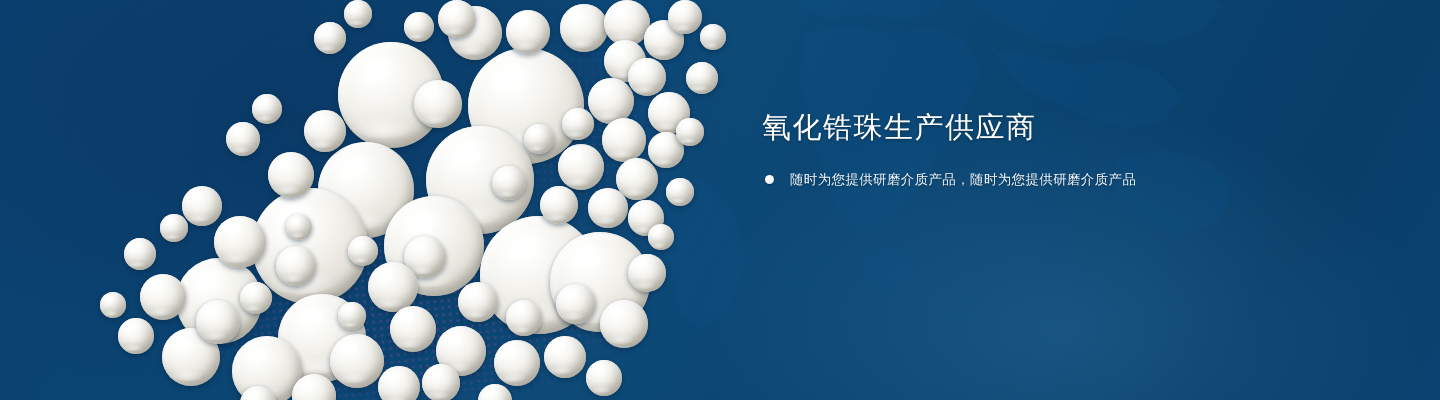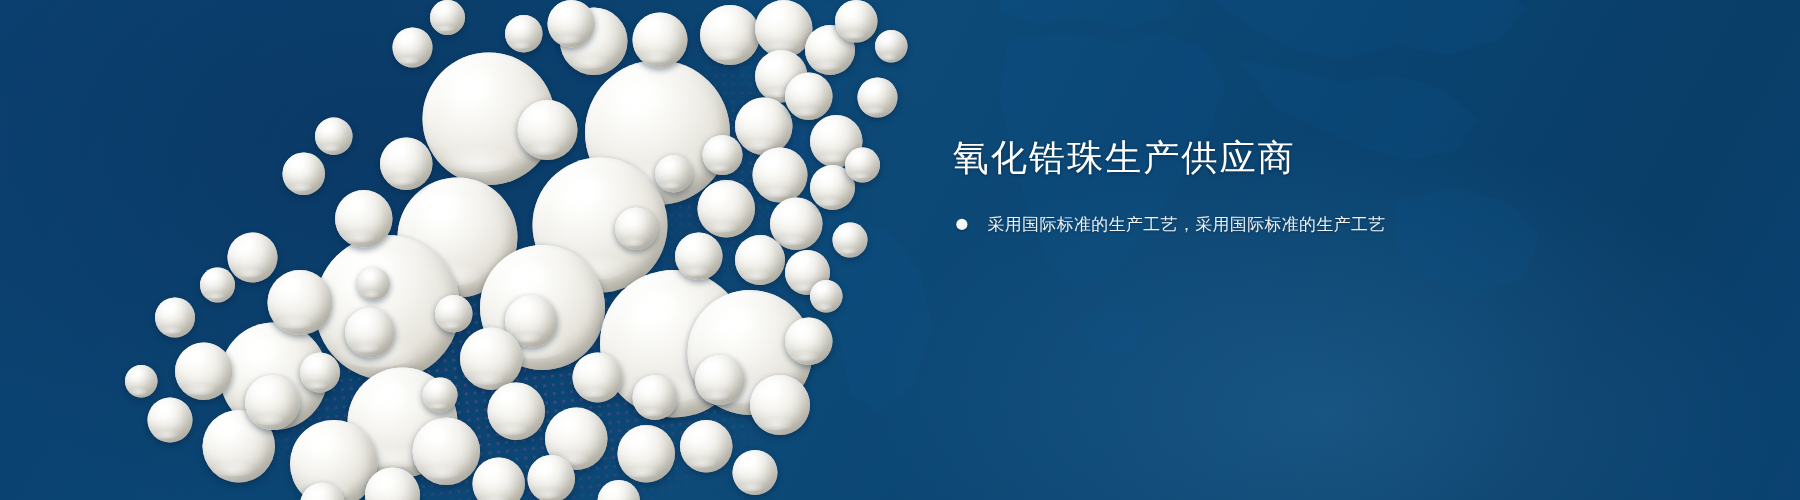--- a/index.html
+++ b/index.html
@@ -231,18 +231,18 @@
     <div class="bead" style="left:100px; top:292px; width:26px; height:26px;"></div>
     <div class="bead" style="left:286px; top:214px; width:26px; height:26px;"></div>
     <div class="bead" style="left:338px; top:302px; width:28px; height:28px;"></div>
   </div>
 
   <div class="copy">
     <h1 class="headline">氧化锆珠生产供应商</h1>
     <ul class="bullets">
       <li class="bullet">
         <span class="dot"></span>
-        <span>采用国际标准的生产工艺，采用国际标准的生产工艺</span>
+        <span>随时为您提供研磨介质产品，随时为您提供研磨介质产品</span>
       </li>
     </ul>
   </div>
 
 </div>
 
 </body></html>

